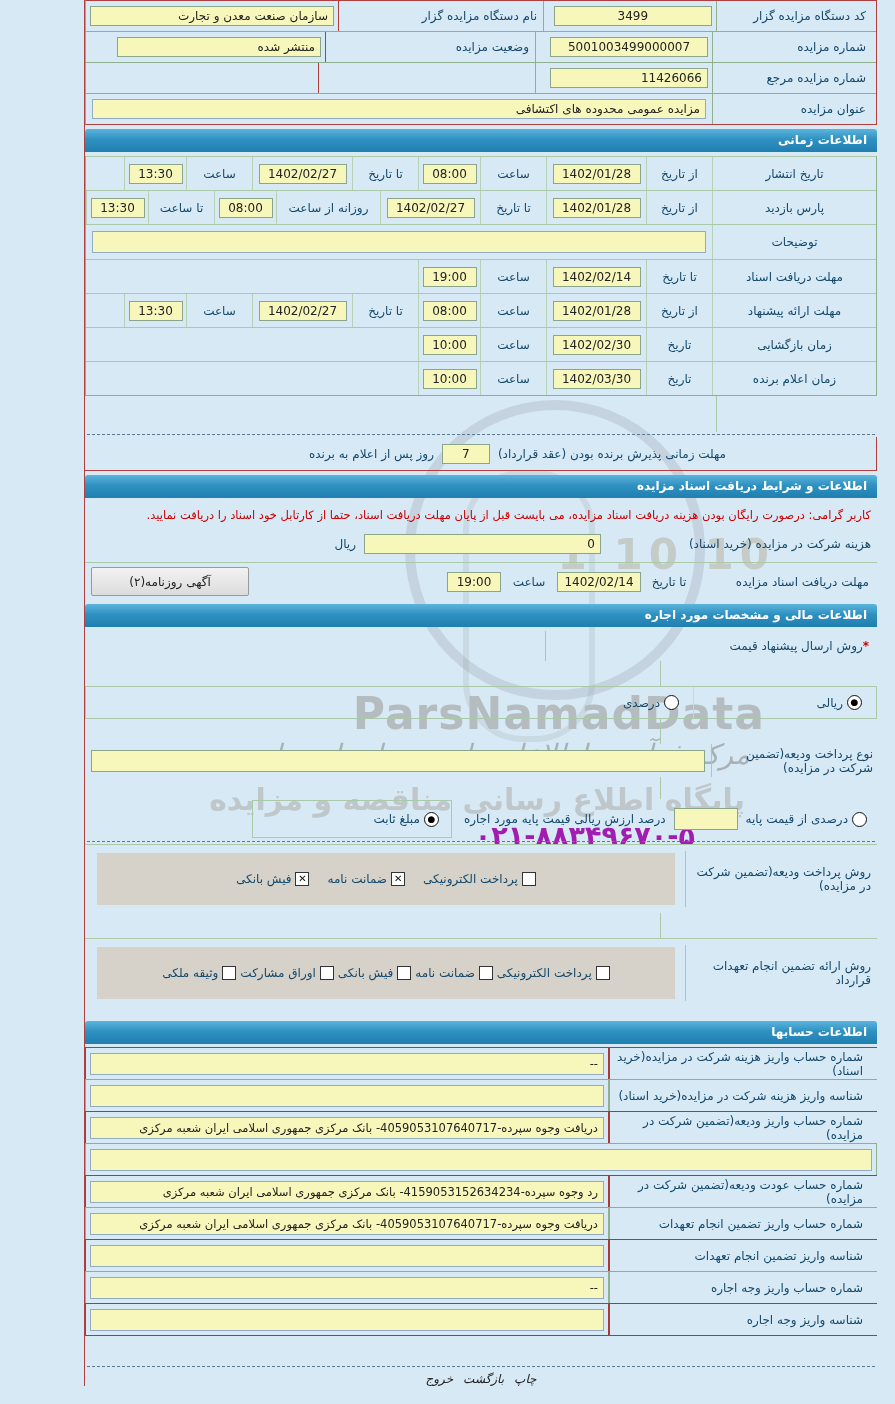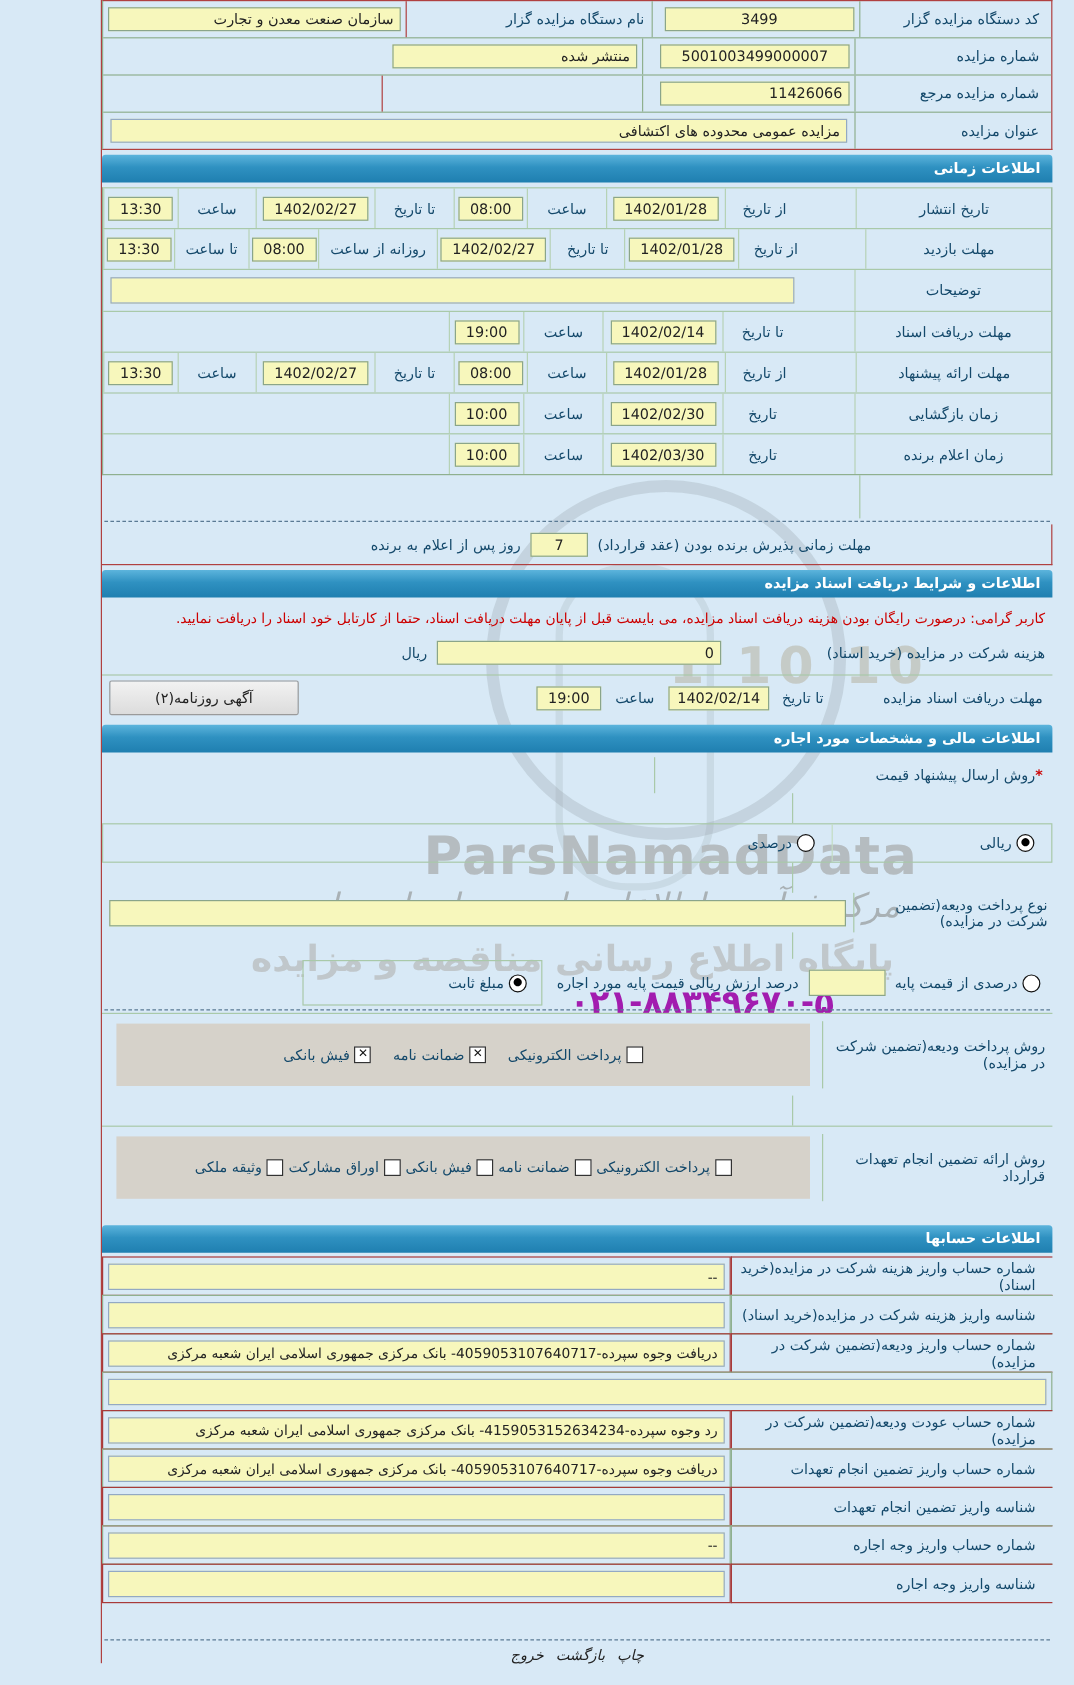--- a/index.html
+++ b/index.html
@@ -38,21 +38,21 @@
   .h-row:last-child{border-bottom:none;}
   .hl-r{width:164px;padding-right:10px;border-left:1px solid #8fb08f;height:100%;display:flex;align-items:center;}
   .hv-r{width:168px;padding:0 4px;height:100%;display:flex;align-items:center;border-left:1px solid #8fb08f;}
   .hl-l{width:210px;padding-right:6px;height:100%;display:flex;align-items:center;border-left:1px solid #b04040;text-align:right;}
   .hv-l{flex:1;padding:0 4px;height:100%;display:flex;align-items:center;}
   .hv-r .inp{width:100%;} 
   
   .time-tbl{border:1px solid #8fb08f;border-top:none;}
   .t-row{display:flex;align-items:center;height:33px;border-top:1px solid #a9c9a9;}
   .t-cell{height:100%;display:flex;align-items:center;justify-content:center;border-left:1px solid #b6d2b6;box-sizing:border-box;}
-  .t-label{width:164px;justify-content:center;margin-left:44px;}
+  .t-label{width:164px;justify-content:center;}
   .t-s{width:66px;}
   .t-sw{width:104px;}
   .t-d{width:100px;}
   .t-t{width:62px;}
   .t-fill{flex:1;border-left:none;}
   .t-d .inp{width:88px;}
   .t-t .inp{width:54px;}
   .t-notes{flex:1;padding:0 6px;}
   .t-notes .inp{width:100%;height:22px;border-color:#93a9c4;}
   
@@ -134,20 +134,21 @@
       <div class="hl-l lbl">نام دستگاه مزایده گزار</div>
       <div class="hv-l">
           <input class="inp" style="width: 244px;" readonly="" value="سازمان صنعت معدن و تجارت">
         </div>
     </div>
     <div class="h-row">
       <div class="hl-r lbl">شماره مزایده</div>
       <div class="hv-r">
           <input class="inp ta-c" style="width: 158px;" readonly="" value="5001003499000007">
         </div>
+      <div class="hl-l lbl">وضعیت مزایده</div>
       <div class="hv-l">
           <input class="inp" style="width: 204px;" readonly="" value="منتشر شده">
         </div>
     </div>
     <div class="h-row">
       <div class="hl-r lbl">شماره مزایده مرجع</div>
       <div class="hv-r">
           <input class="inp" style="width: 158px;" readonly="" value="11426066">
         </div>
       <div class="hl-l"></div>
@@ -176,21 +177,21 @@
       <div class="t-cell t-d">
           <input class="inp ta-c" readonly="" value="1402/02/27" style="">
         </div>
       <div class="t-cell t-s">ساعت</div>
       <div class="t-cell t-t">
           <input class="inp ta-c" readonly="" value="13:30" style="">
         </div>
       <div class="t-cell t-fill"></div>
     </div>
     <div class="t-row">
-      <div class="t-cell t-label lbl">مهلت بازدید</div>
+      <div class="t-cell t-label lbl">پارس بازدید</div>
       <div class="t-cell t-s">از تاریخ</div>
       <div class="t-cell t-d">
           <input class="inp ta-c" readonly="" value="1402/01/28" style="">
         </div>
       <div class="t-cell t-s">تا تاریخ</div>
       <div class="t-cell t-d">
           <input class="inp ta-c" readonly="" value="1402/02/27" style="">
         </div>
       <div class="t-cell t-sw">روزانه از ساعت</div>
       <div class="t-cell t-t">

